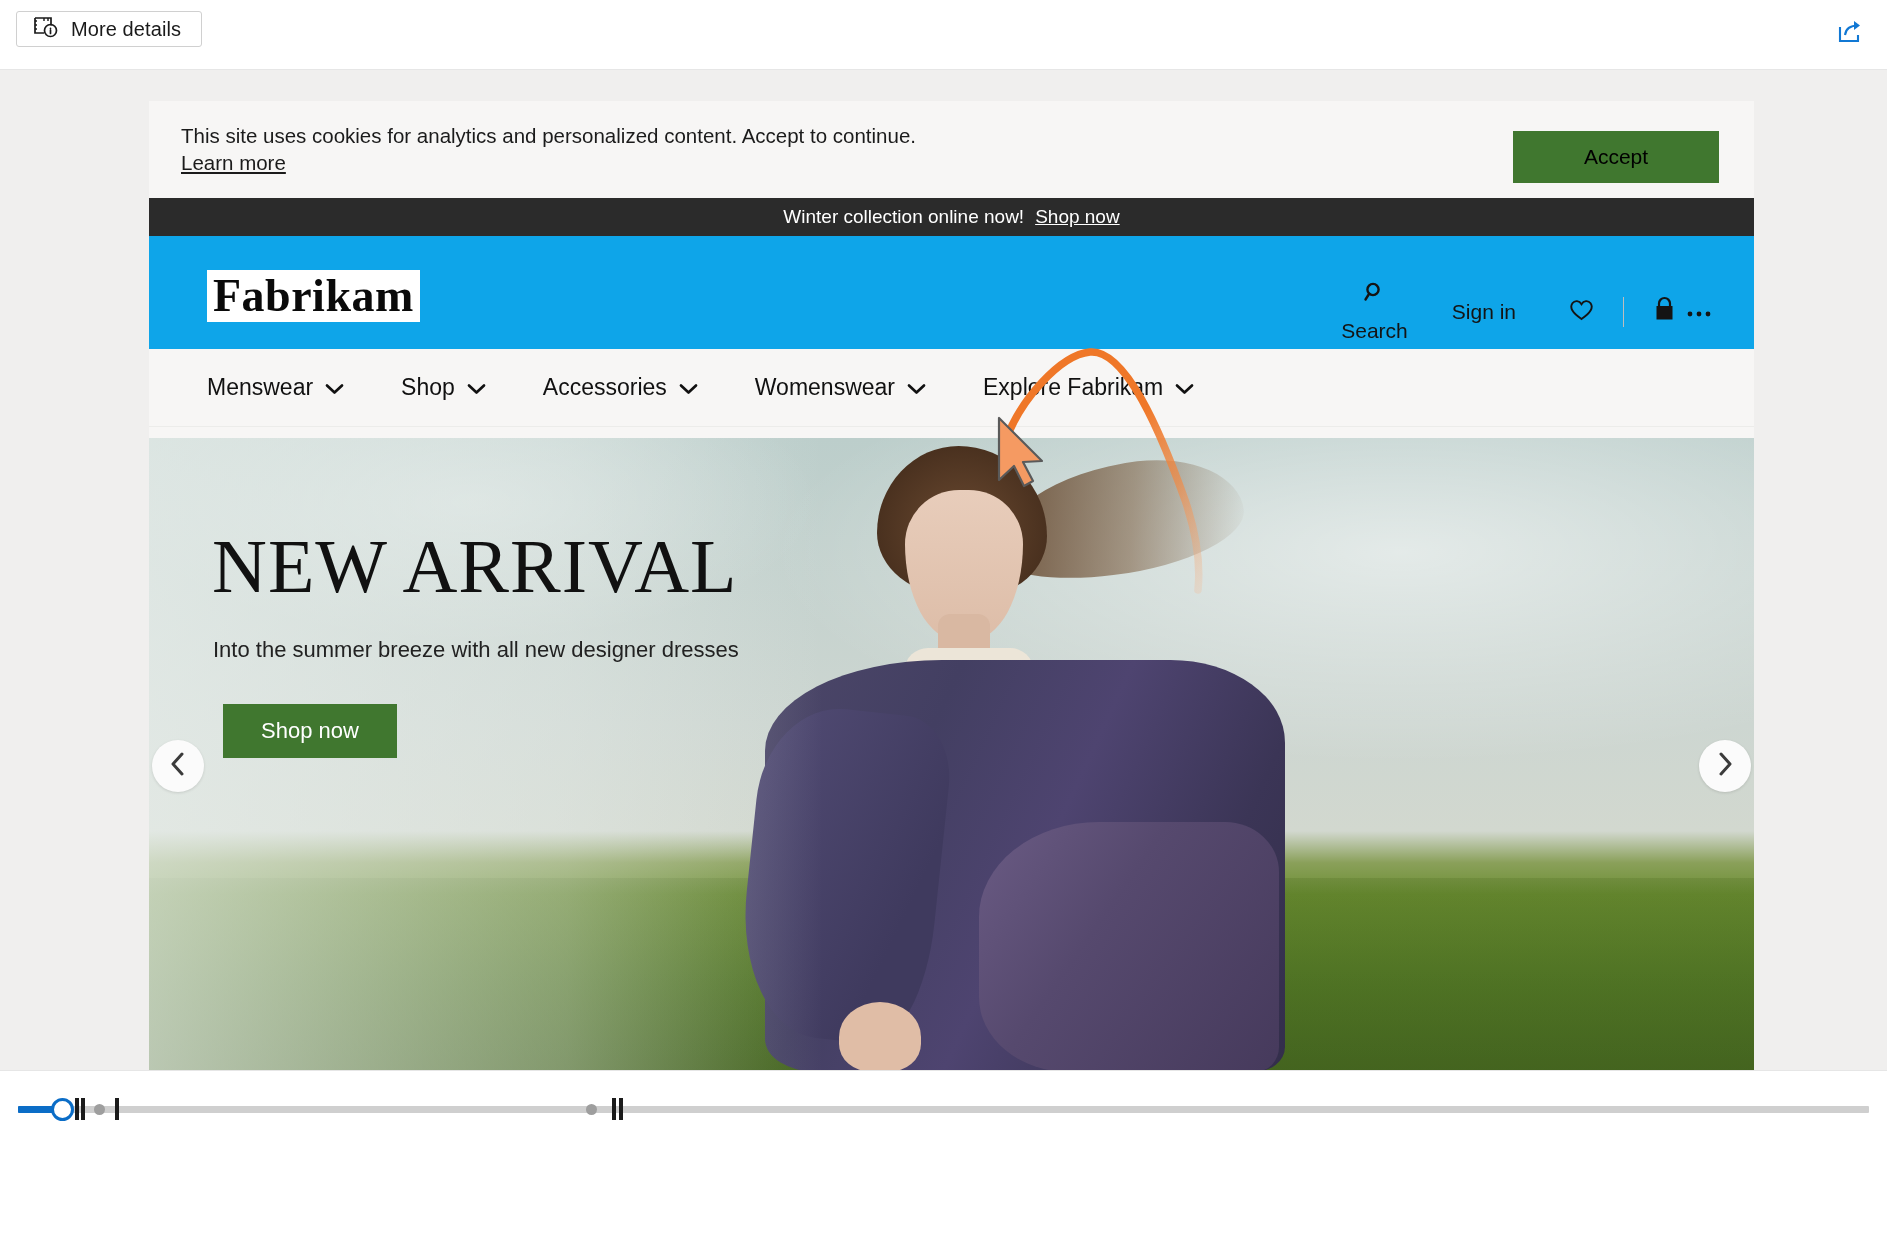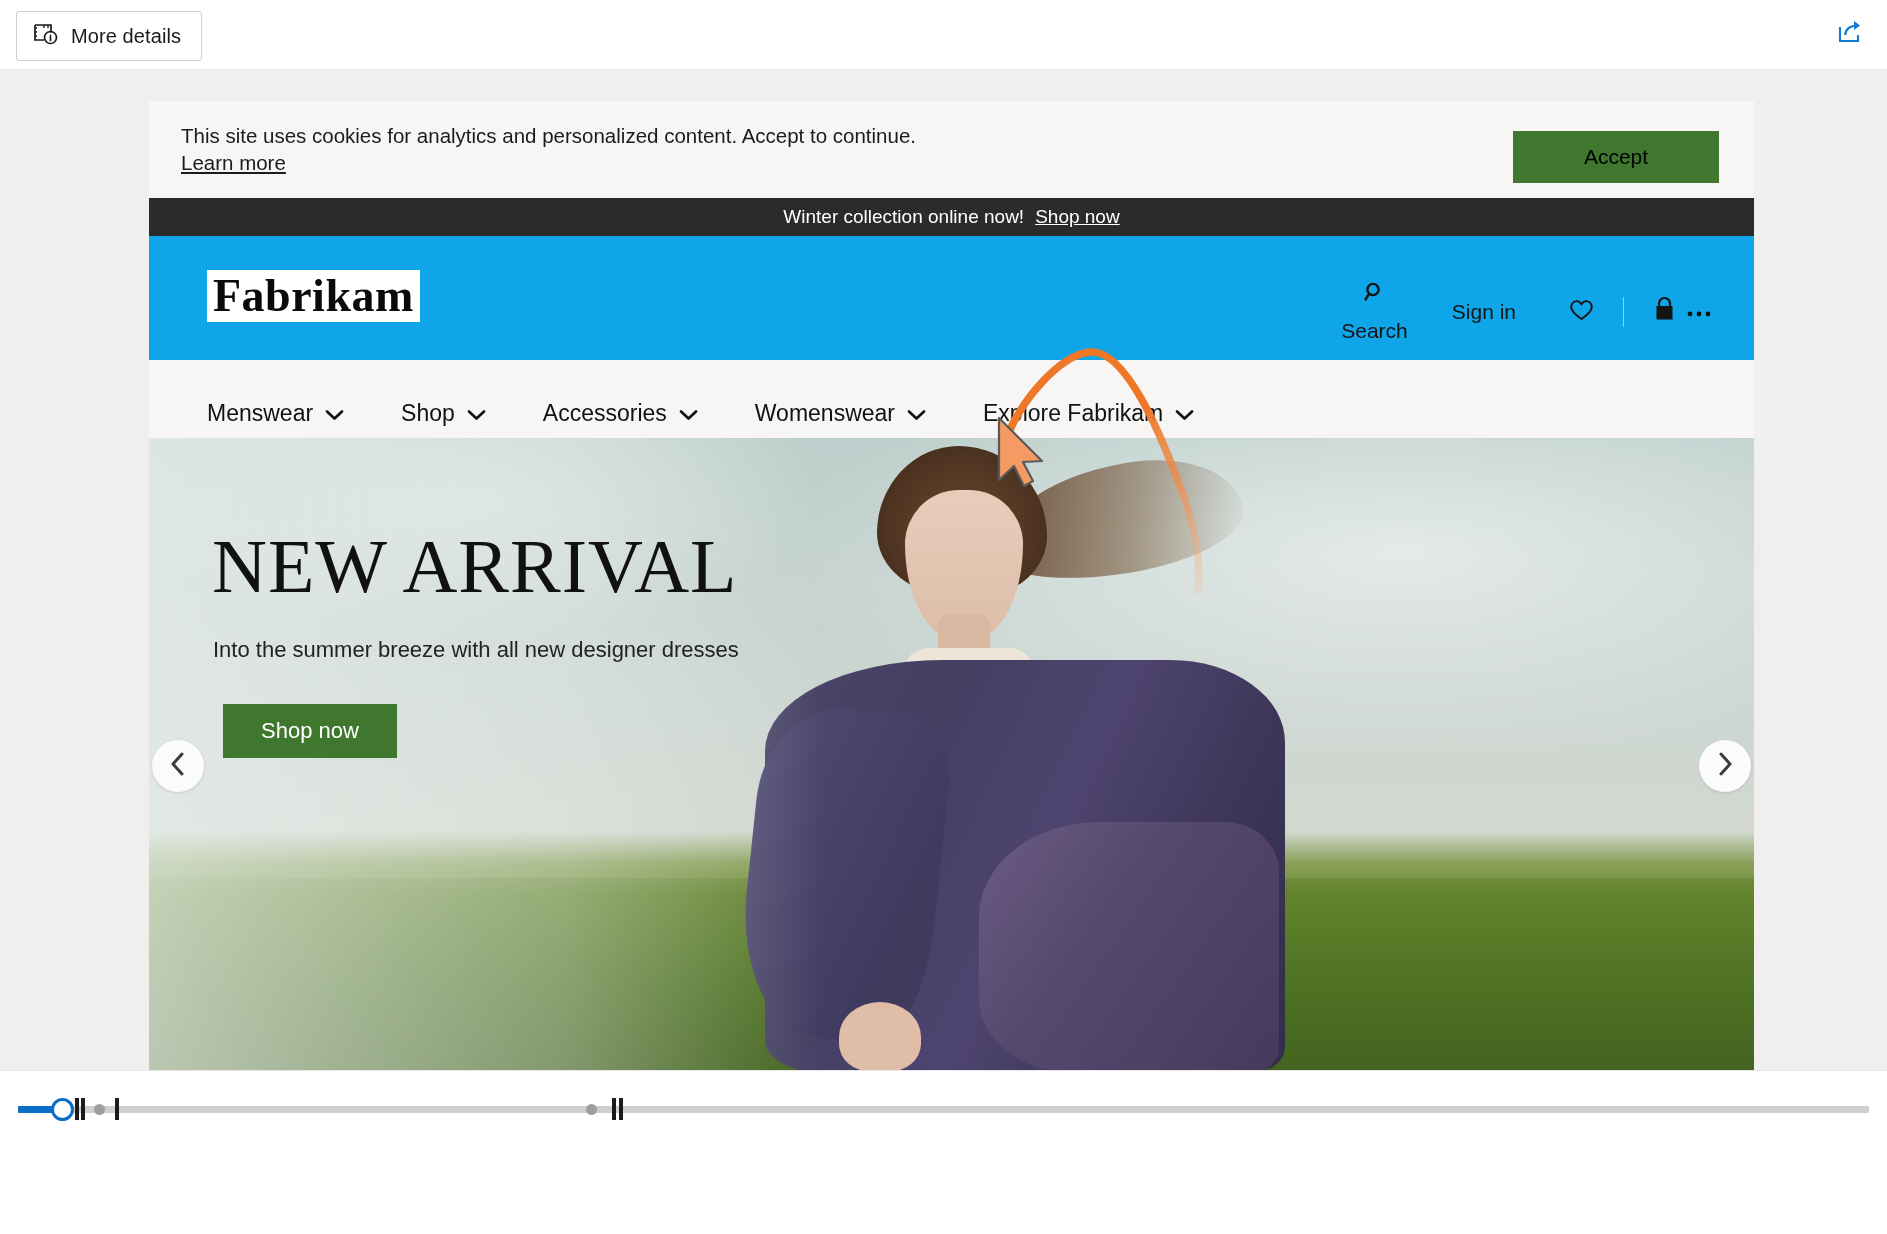--- a/index.html
+++ b/index.html
@@ -12,21 +12,21 @@
 
   
   .toolbar {
     position: absolute; left: 0; top: 0;
     width: 1887px; height: 70px;
     background: #ffffff;
     border-bottom: 1px solid #e6e6e6;
   }
   .more-details-btn {
     position: absolute; left: 16px; top: 11px;
-    height: 50px;
+    height: 36px;
     display: flex; align-items: center; gap: 12px;
     padding: 0 20px 0 16px;
     border: 1px solid #d0d0d0;
     border-radius: 3px;
     background: #ffffff;
     cursor: pointer;
   }
   .more-details-btn .label {
     font-size: 20px; color: #1a1a1a; letter-spacing: .1px;
   }
@@ -119,21 +119,21 @@
   .ha-signin { margin-right: 52px; }
   .ha-heart { margin-right: 28px; }
   .ha-divider {
     width: 1px; height: 30px; background: #bdbdbd;
     margin-right: 28px;
   }
   .ha-bag { margin-right: 9px; }
 
   
   .site-nav {
-    position: absolute; left: 0; top: 274px;
+    position: absolute; left: 0; top: 248px;
     width: 1605px; height: 78px;
     background: #f7f6f5;
     display: flex; align-items: center;
     padding-left: 58px;
     border-bottom: 1px solid #ececea;
   }
   .nav-item {
     display: flex; align-items: center; gap: 12px;
     margin-right: 57px;
     font-size: 23px; color: #111111;

